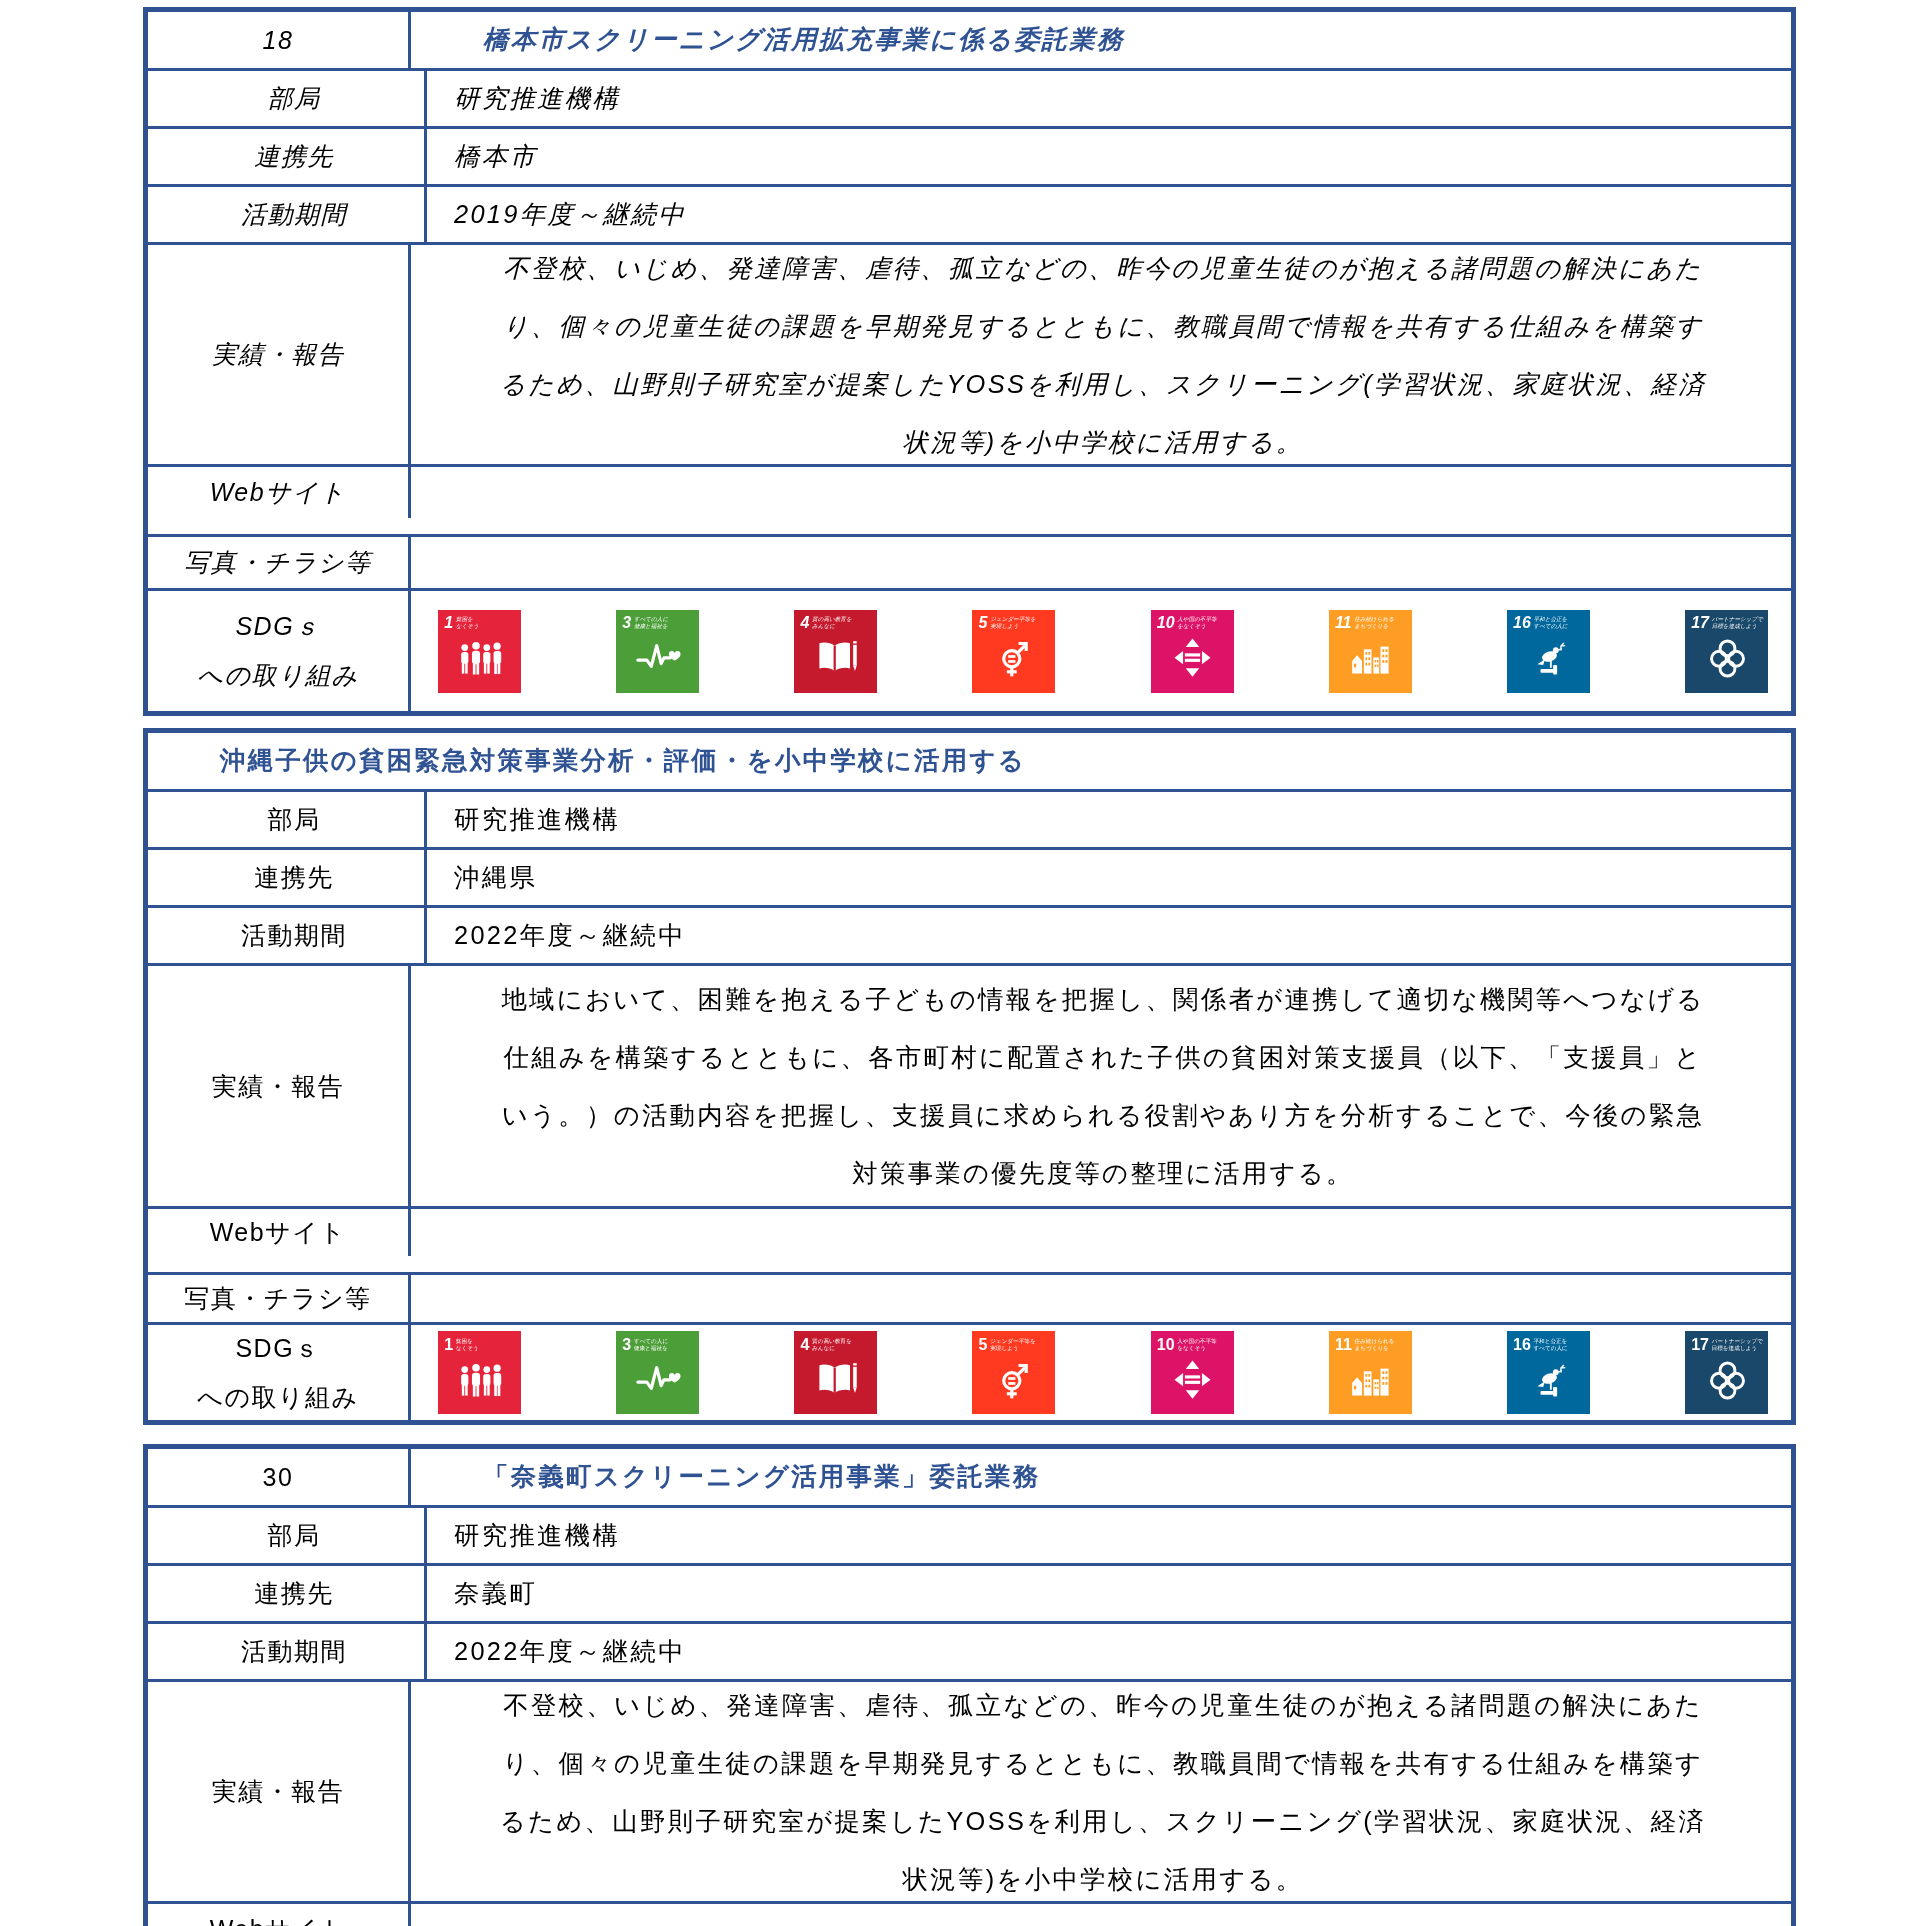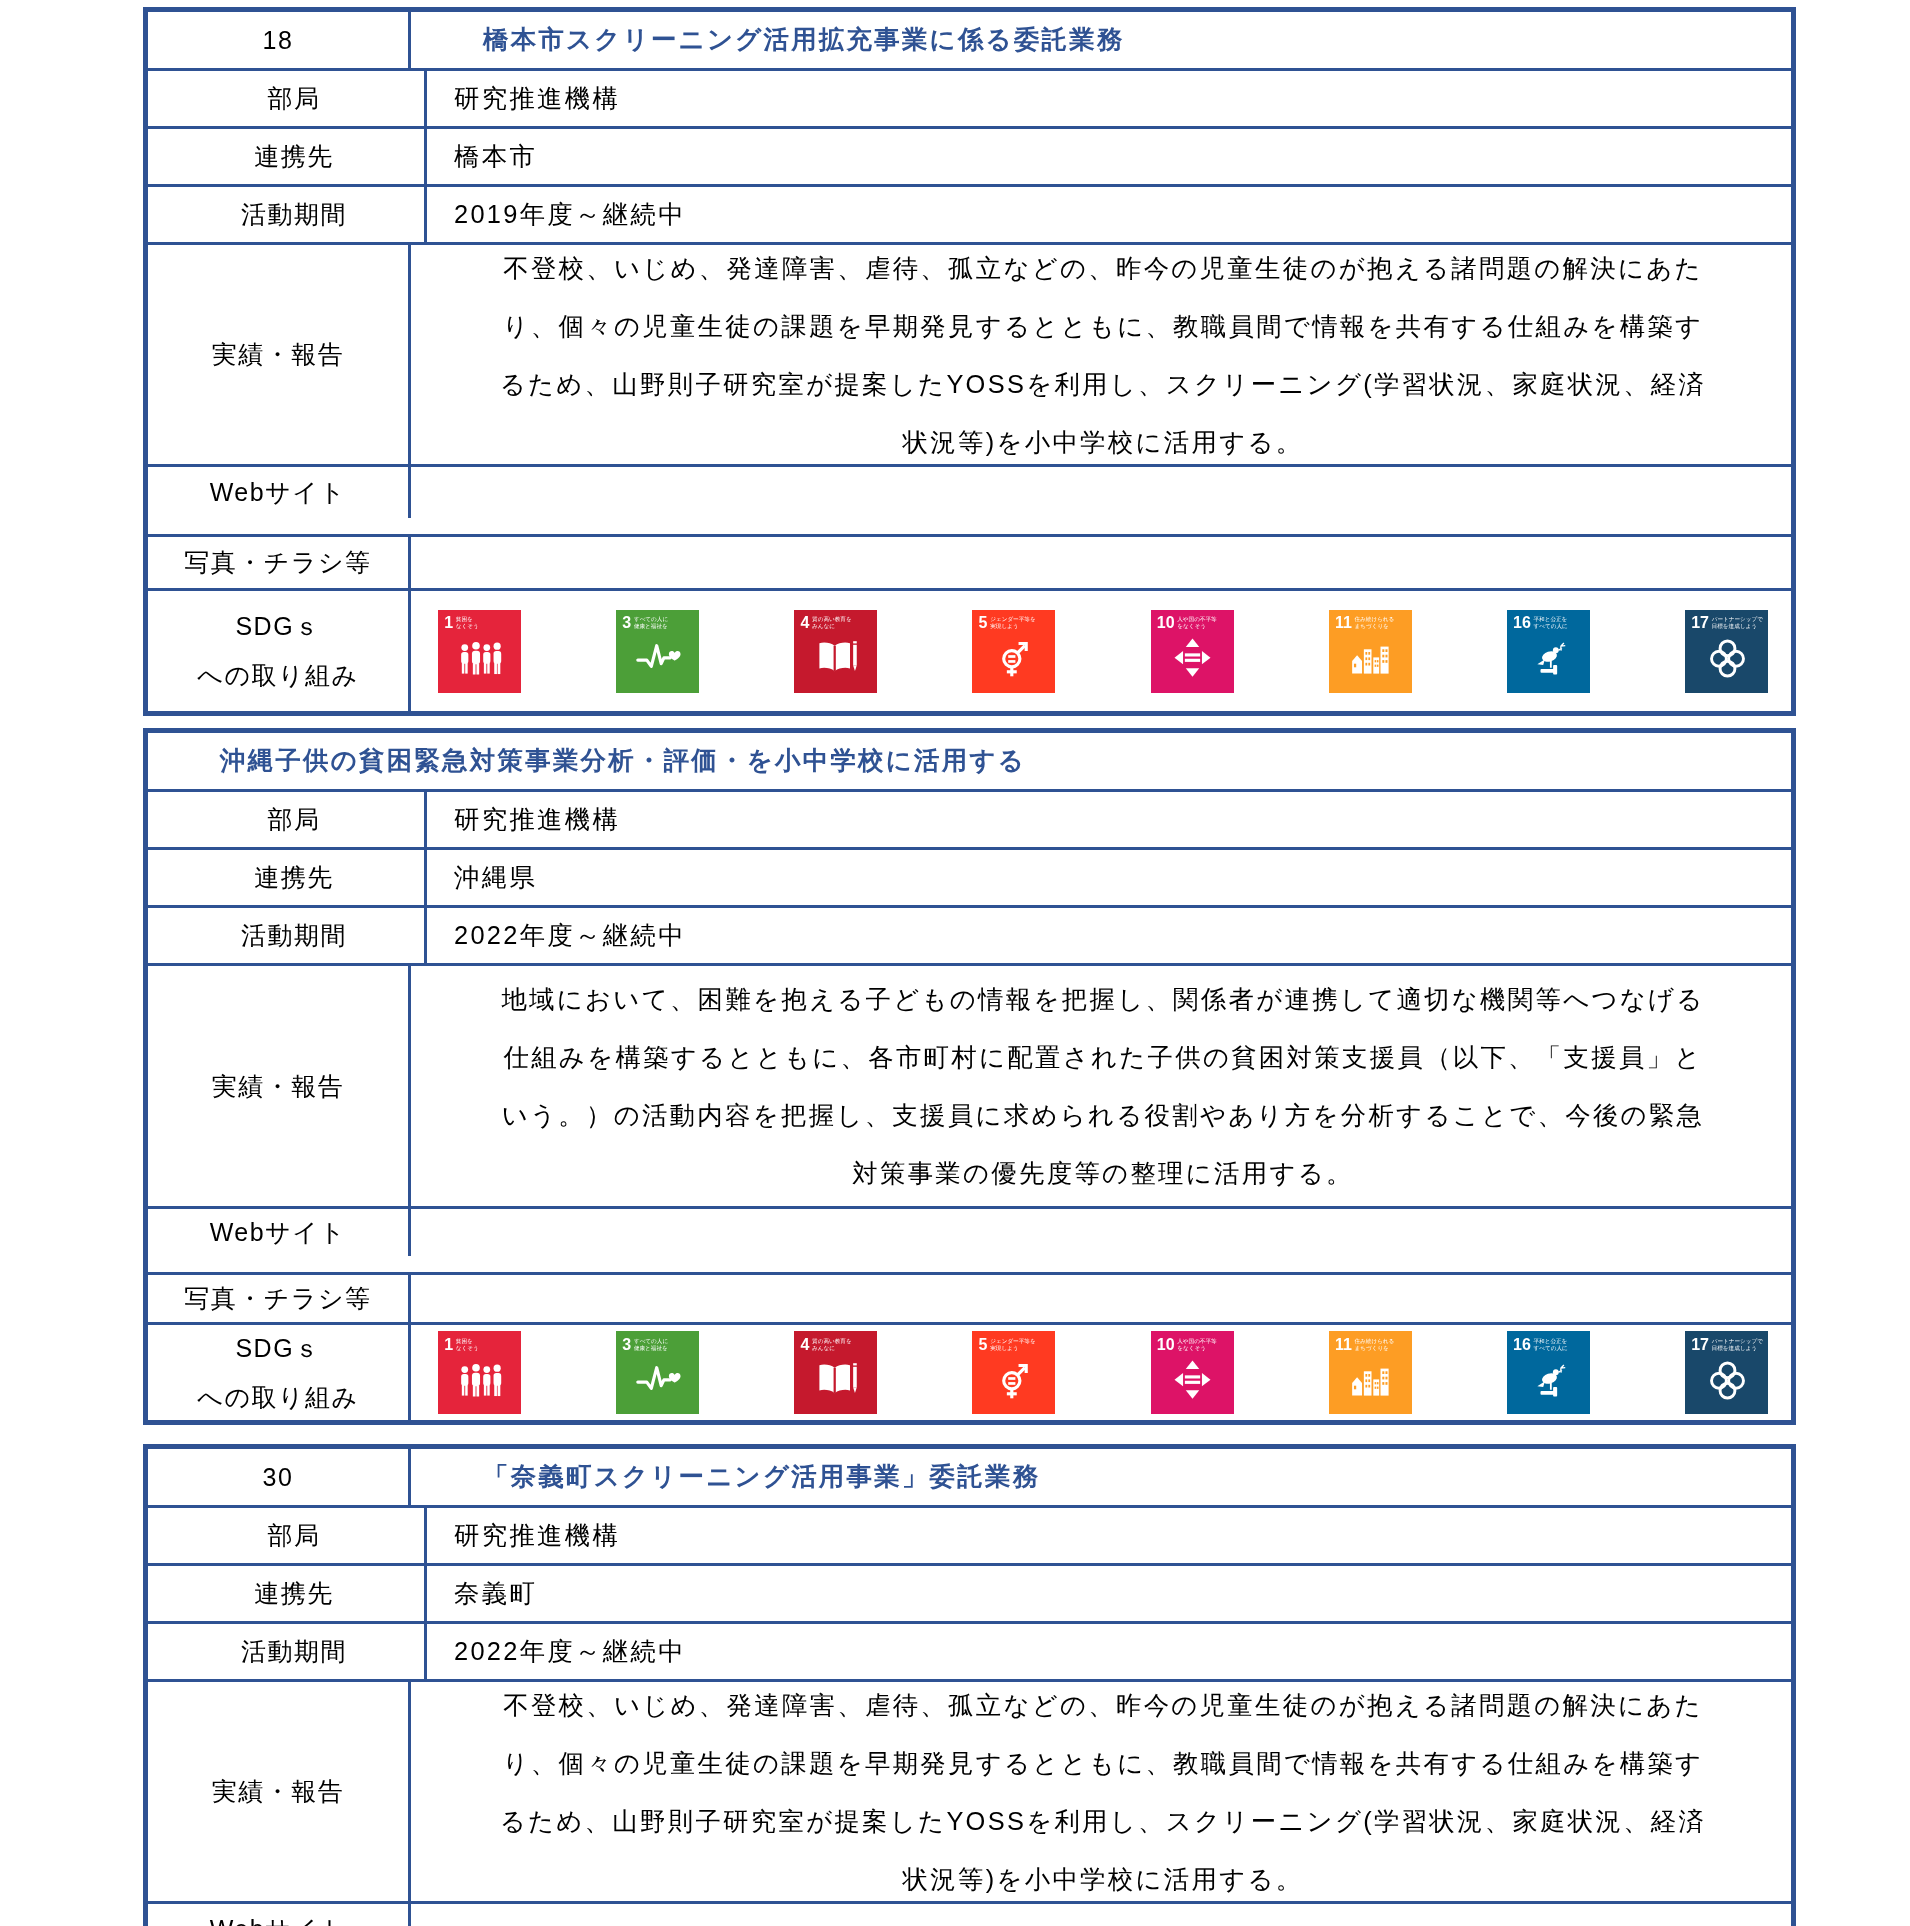--- a/index.html
+++ b/index.html
@@ -15,21 +15,21 @@
     color:var(--ink);
     overflow:hidden;
   }
   .info-table{
     margin-left:143px;
     width:1653px;
     border:5.4px solid var(--blue);
     box-sizing:border-box;
     background:#fff;
   }
-  #t1{margin-top:7px;}
+  #t1{margin-top:7px;font-style:italic;}
   #t2{margin-top:12.3px;}
   #t3{margin-top:19px;}
 
   .row{display:flex;box-sizing:border-box;}
   .row + .row{border-top:3.1px solid var(--blue);}
 
   .r-title{height:56px;}
   .r-field{height:58px;padding-left:16px;}
   .r-report{height:222px;}
   .r-web{height:54px;}

